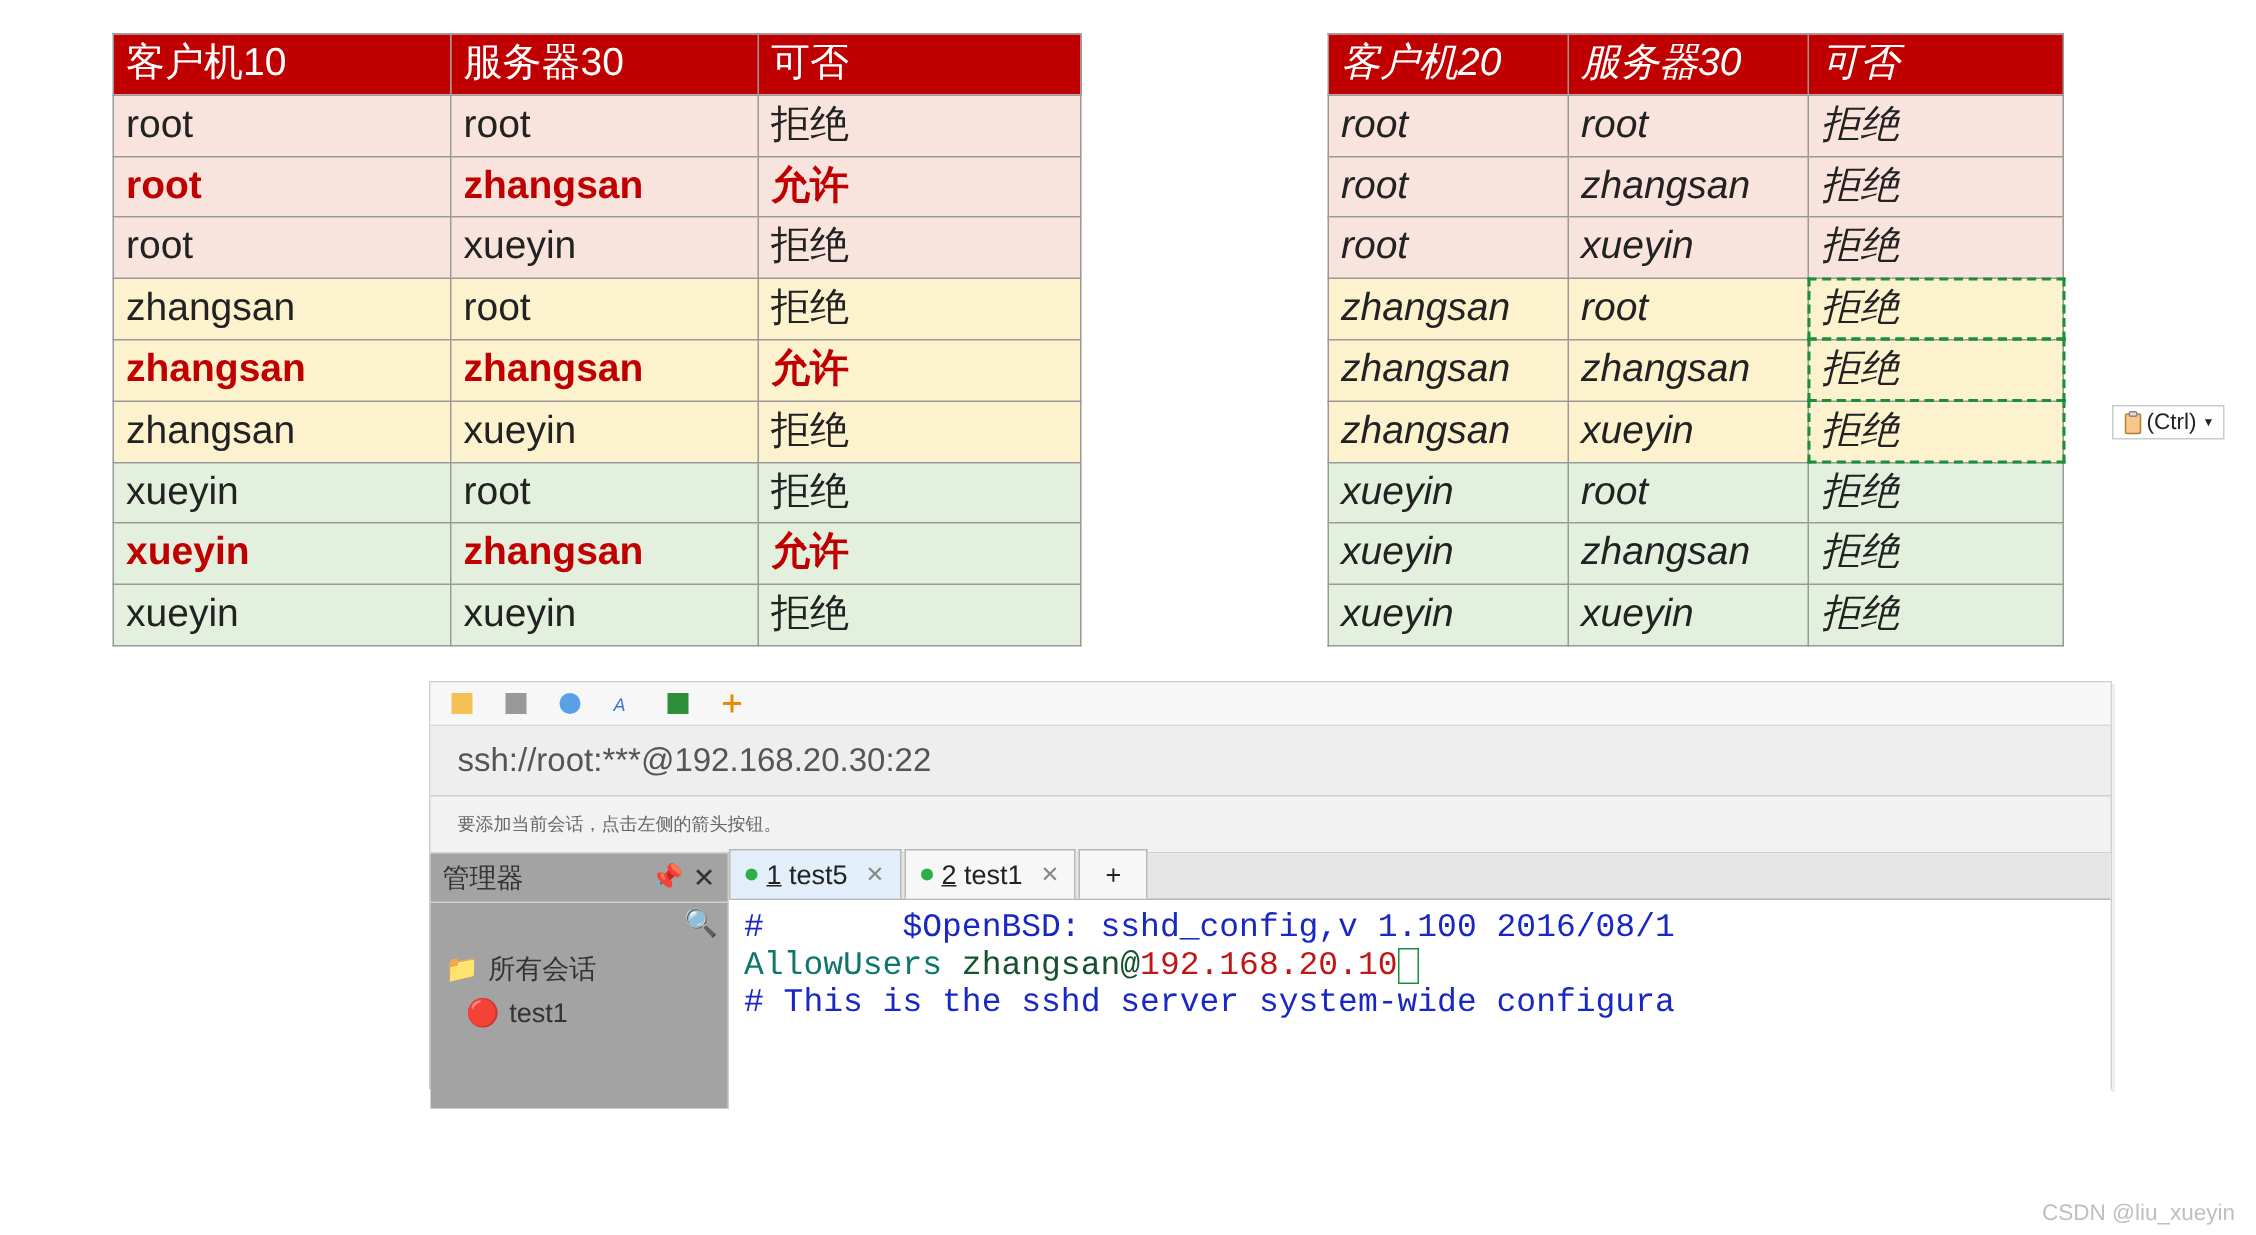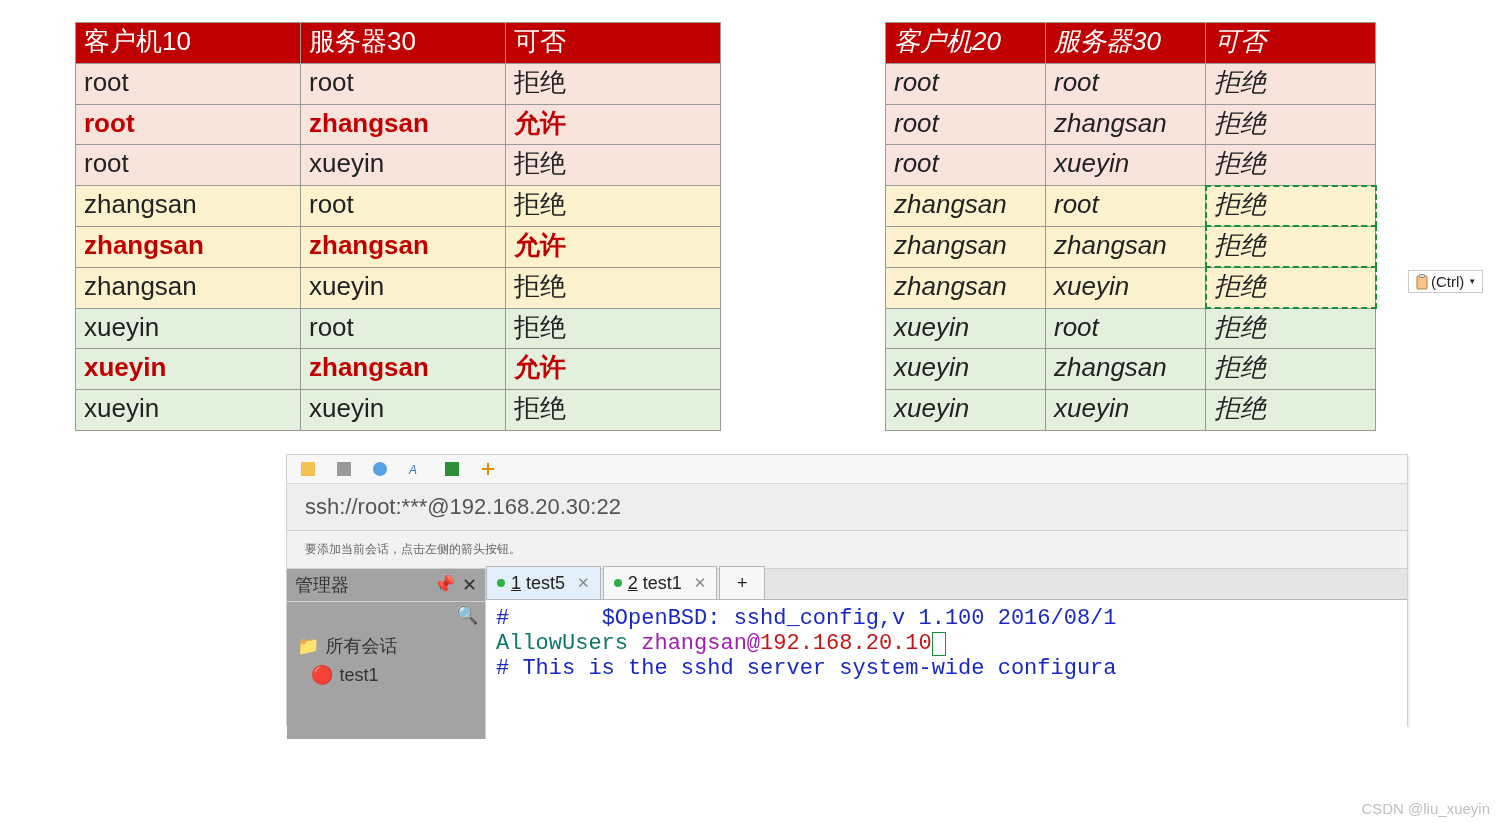--- a/index.html
+++ b/index.html
@@ -35,21 +35,21 @@
 .tabs{display:flex;align-items:flex-end;height:30px;border-bottom:1px solid #b7b7b7;background:#e5e5e5;font-size:18px}
 .tab{display:flex;align-items:center;gap:6px;padding:2px 10px;height:28px;border:1px solid #b7b7b7;border-bottom:none;margin-right:2px;background:#f7f7f7}
 .tab.active{background:#e2eef9}
 .tab .dot{width:8px;height:8px;border-radius:50%;background:#2fae47;display:inline-block}
 .tab .underline{text-decoration:underline}
 .tab .x{color:#888;font-size:15px;margin-left:6px}
 .tab.add{width:24px;justify-content:center;font-size:18px}
 .code{font-family:Consolas,"Courier New",monospace;font-size:22px;padding:6px 10px;white-space:pre;color:#1a28c3}
 .code .hash{color:#1a28c3}
 .code .kw{color:#0f766e}
-.code .user{color:#a21caf}
+.code .user{color:#14532d}
 .code .ip{color:#c01616}
 .code .cur{display:inline-block;width:12px;height:22px;border:1px solid #1a8f3a;vertical-align:text-bottom}
 .watermark{position:absolute;right:14px;bottom:6px;font-size:15px;color:#bfbfbf}
 </style>
 </head>
 <body>
 <div class="sheet">
 
 <table class="xl" id="tbl-left" style="left: 75px; top: 22px;">
       <colgroup>

